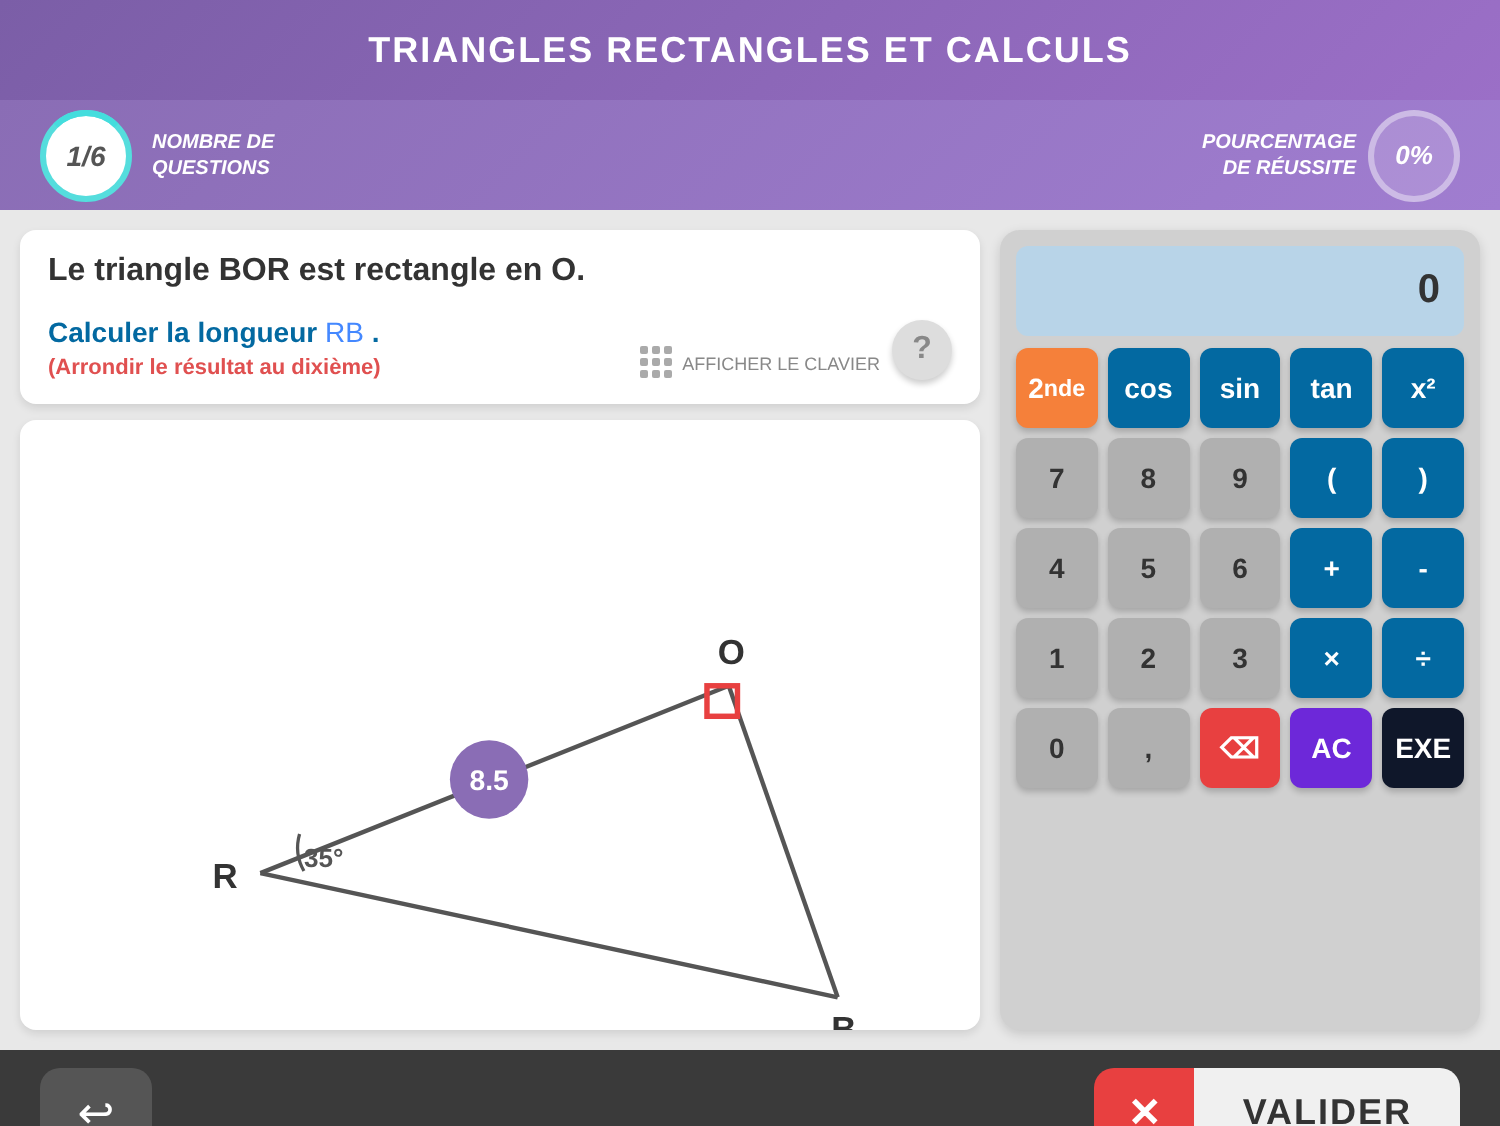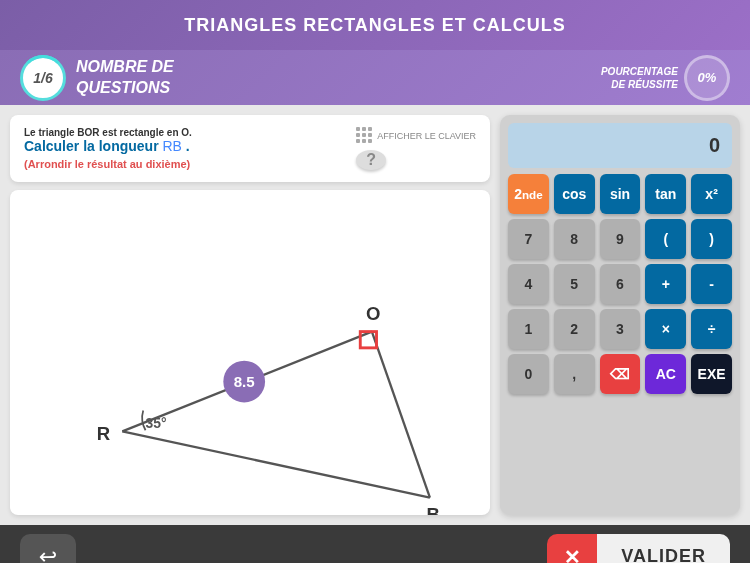--- a/index.html
+++ b/index.html
@@ -58,21 +58,21 @@
     .counter-circle::before {
       content: '';
       position: absolute;
       top: -3px; left: -3px; right: -3px; bottom: -3px;
       border-radius: 50%;
       border: 3px solid transparent;
       border-top-color: #4dd;
     }
     .counter-label {
       color: white;
-      font-size: 16px;
+      font-size: 10px;
       font-weight: bold;
       text-transform: uppercase;
       line-height: 1.3;
     }
     .percent-box {
       display: flex;
       align-items: center;
       gap: 6px;
     }
     .percent-label {
@@ -121,44 +121,43 @@
       padding: 12px 14px;
       position: relative;
       box-shadow: 0 2px 4px rgba(0,0,0,0.1);
       display: flex;
       gap: 10px;
     }
     #question-text {
       flex: 1;
     }
     #question-line1 {
-      font-size: 10px;
+      font-size: 16px;
       font-weight: bold;
       color: #333;
-      margin-bottom: 0;
+      margin-bottom: 13px;
     }
     #question-line2 {
       font-size: 14px;
       font-weight: bold;
       color: #333;
       margin-bottom: 4px;
     }
     #question-line2 span {
       color: #0369a1;
       font-weight: bold;
     }
     #question-hint {
       font-size: 11px;
       color: #e05050;
       font-weight: bold;
     }
     #question-actions {
       display: flex;
-      flex-direction: column;
-      align-items: flex-start;
+      align-items: flex-end;
       gap: 6px;
     }
     #afficher-clavier {
       display: flex;
       align-items: center;
       gap: 4px;
       font-size: 9px;
       color: #888;
       text-transform: uppercase;
       cursor: pointer;

